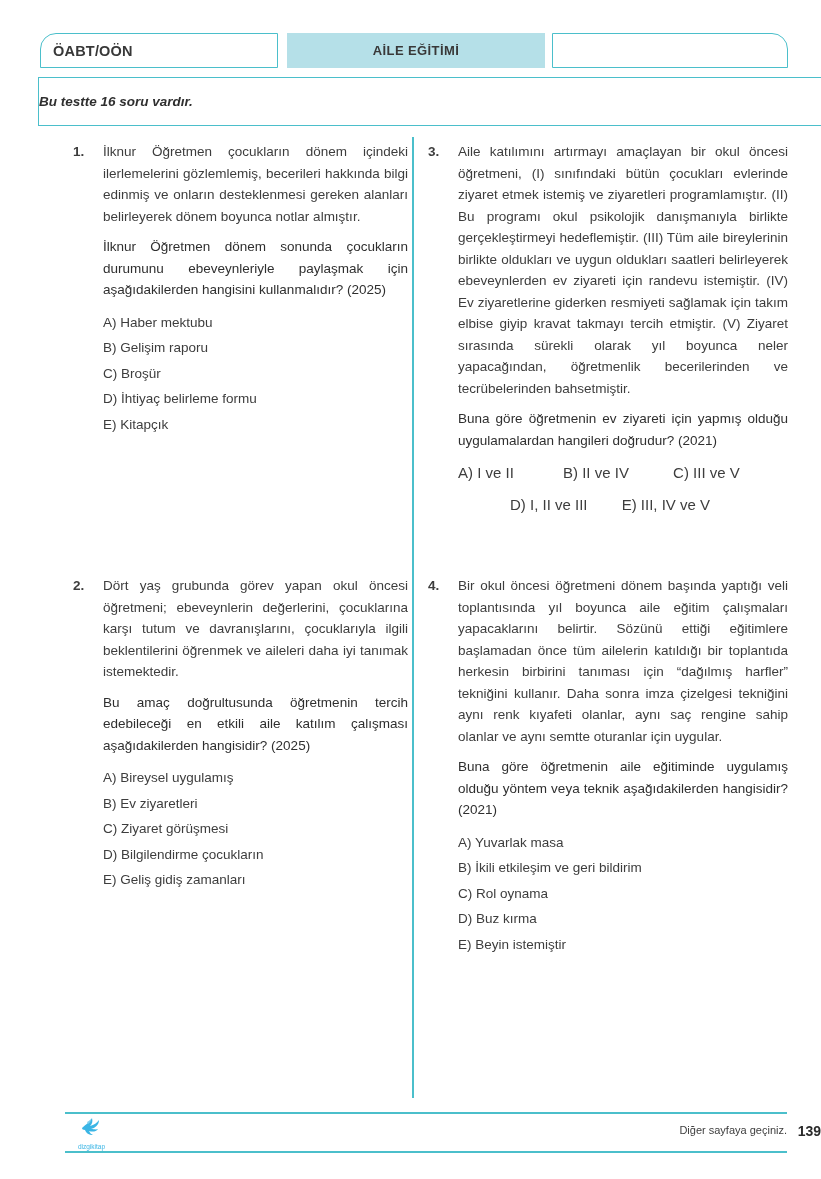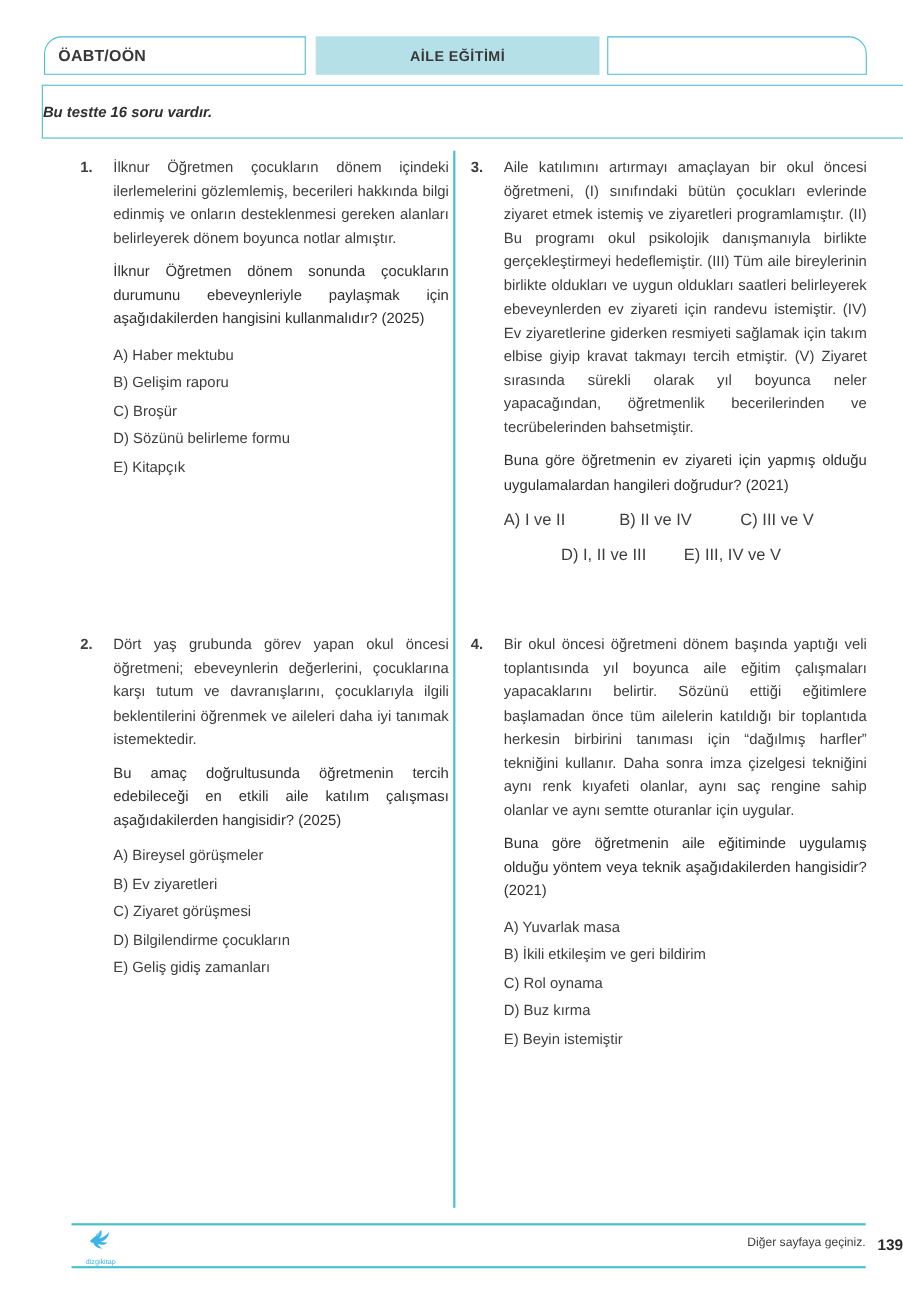--- a/index.html
+++ b/index.html
@@ -100,33 +100,33 @@
 
     <div class="question q-top">
       <div class="qnum">1.</div>
       <div class="qcontent">
         <p class="qbody">İlknur Öğretmen çocukların dönem içindeki ilerlemelerini gözlemlemiş, becerileri hakkında bilgi edinmiş ve onların desteklenmesi gereken alanları belirleyerek dönem boyunca notlar almıştır.</p>
         <p class="qstem">İlknur Öğretmen dönem sonunda çocukların durumunu ebeveynleriyle paylaşmak için aşağıdakilerden hangisini kullanmalıdır? (2025)</p>
         <div class="options">
           <div class="option">A) Haber mektubu</div>
           <div class="option">B) Gelişim raporu</div>
           <div class="option">C) Broşür</div>
-          <div class="option">D) Sözünü belirleme formu</div>
+          <div class="option">D) İhtiyaç belirleme formu</div>
           <div class="option">E) Kitapçık</div>
         </div>
       </div>
     </div>
 
     <div class="question q-bottom">
       <div class="qnum">2.</div>
       <div class="qcontent">
         <p class="qbody">Dört yaş grubunda görev yapan okul öncesi öğretmeni; ebeveynlerin değerlerini, çocuklarına karşı tutum ve davranışlarını, çocuklarıyla ilgili beklentilerini öğrenmek ve aileleri daha iyi tanımak istemektedir.</p>
         <p class="qstem">Bu amaç doğrultusunda öğretmenin tercih edebileceği en etkili aile katılım çalışması aşağıdakilerden hangisidir? (2025)</p>
         <div class="options">
-          <div class="option">A) Bireysel görüşmeler</div>
+          <div class="option">A) Bireysel uygulamış</div>
           <div class="option">B) Ev ziyaretleri</div>
           <div class="option">C) Ziyaret görüşmesi</div>
           <div class="option">D) Bilgilendirme çocukların</div>
           <div class="option">E) Geliş gidiş zamanları</div>
         </div>
       </div>
     </div>
 
   </div>
 

